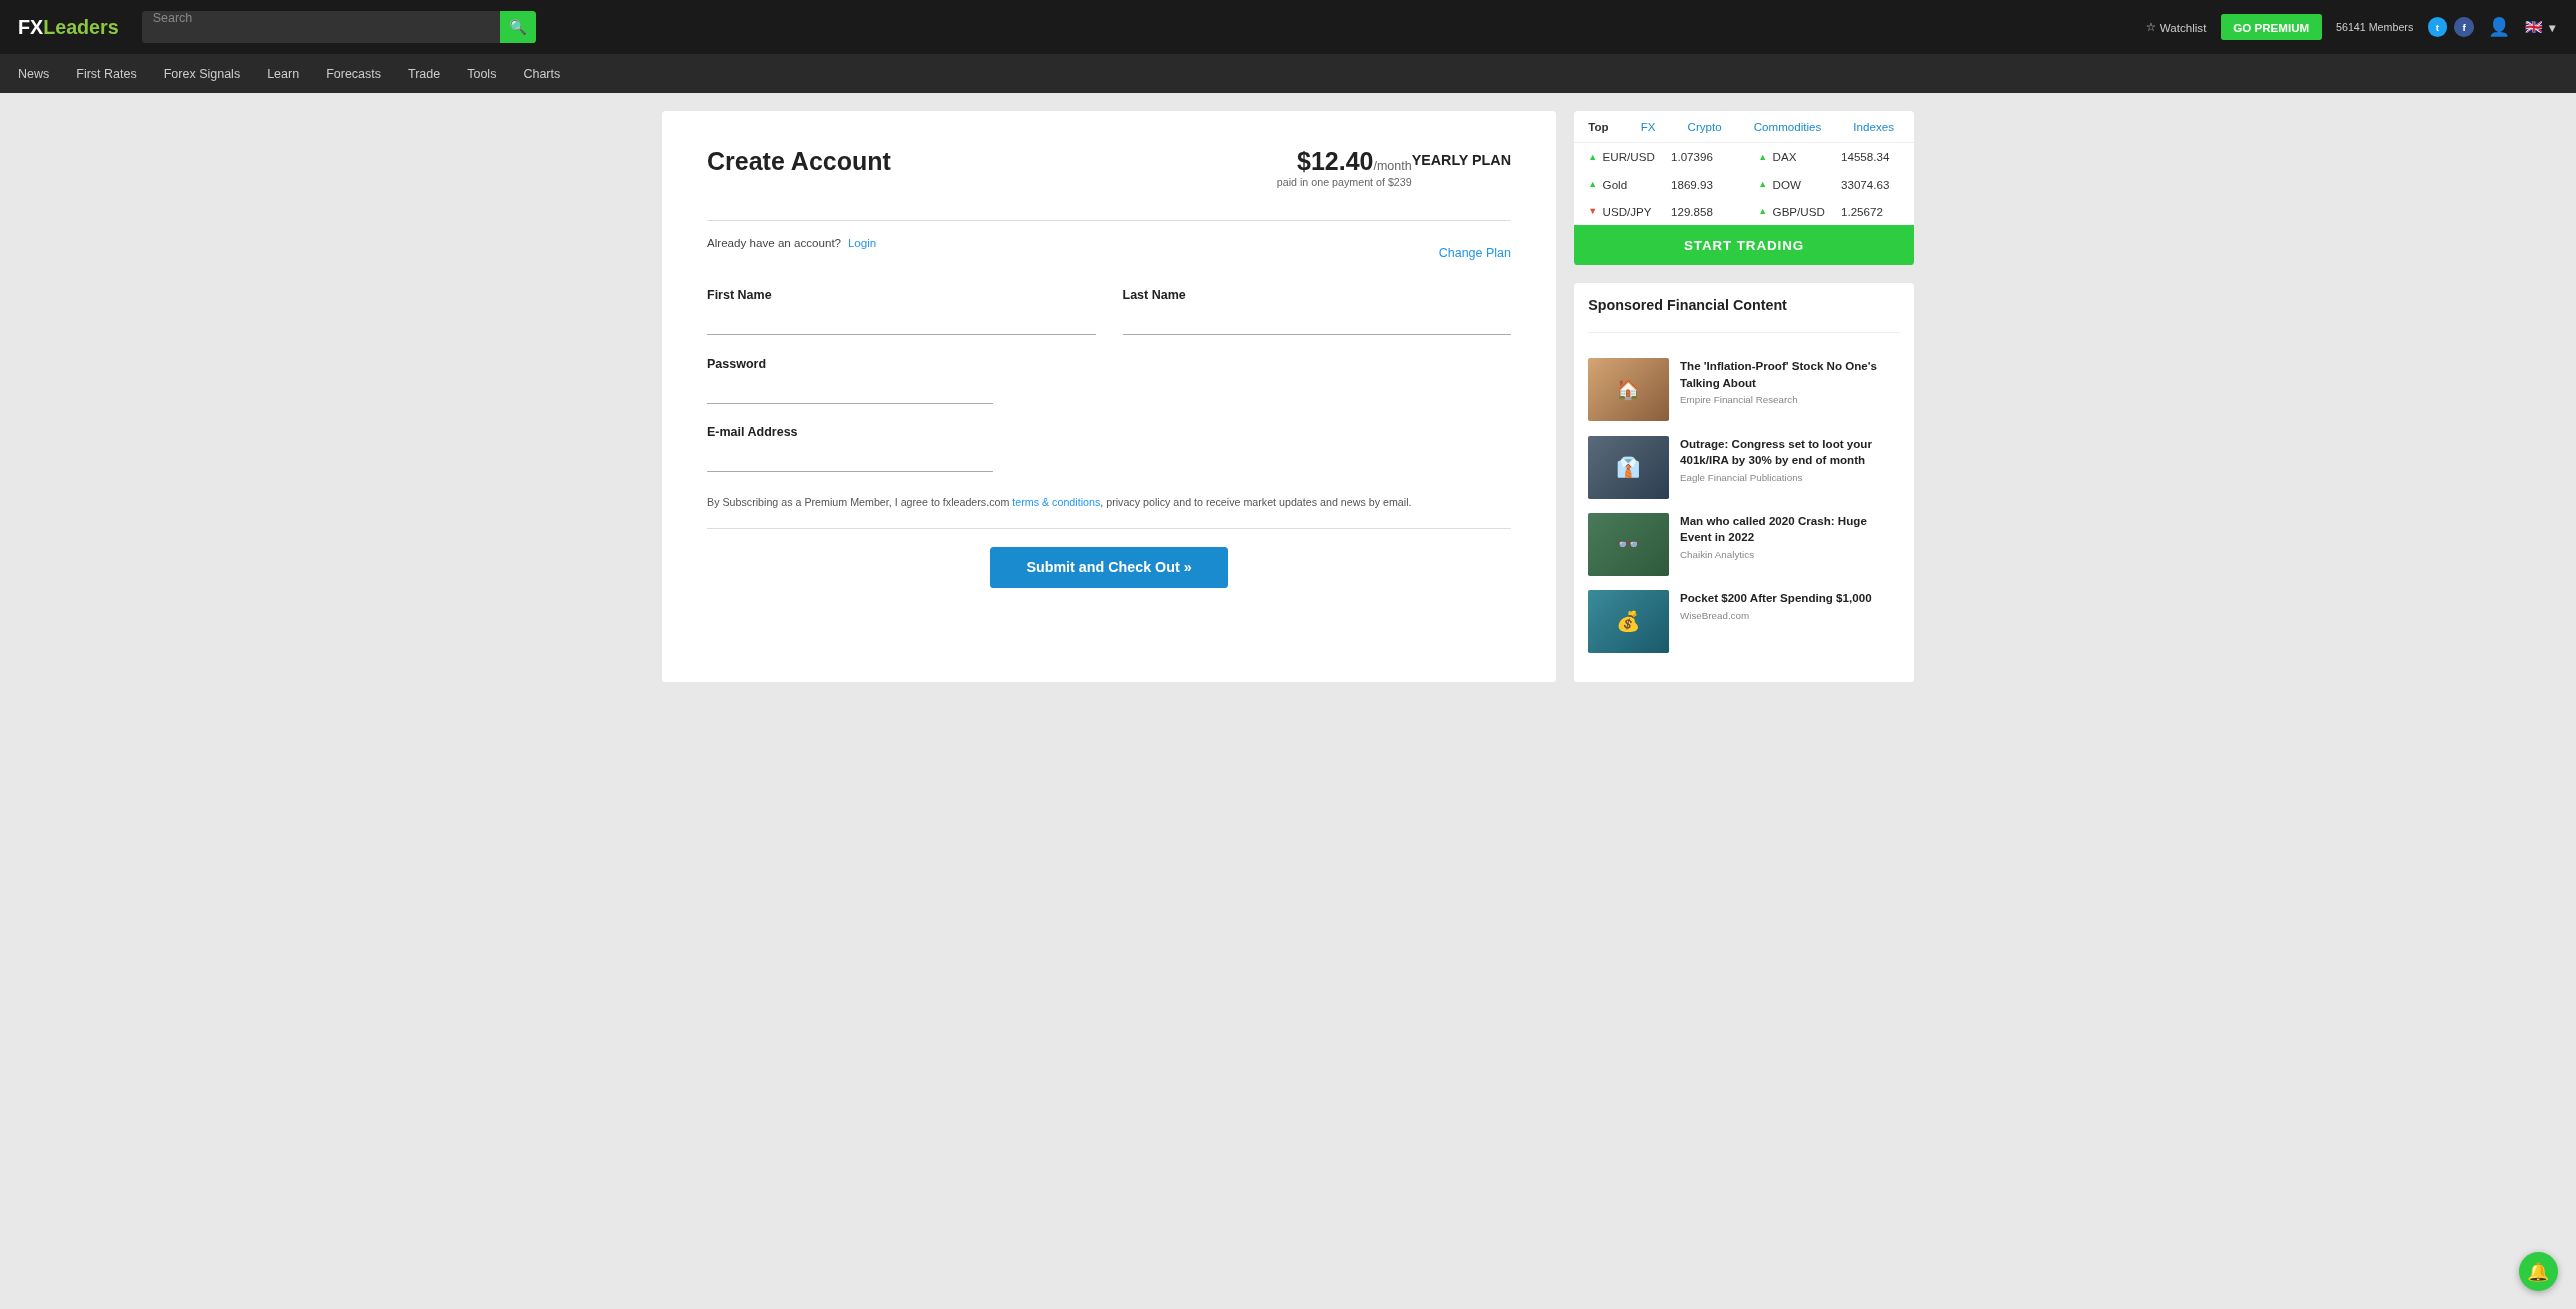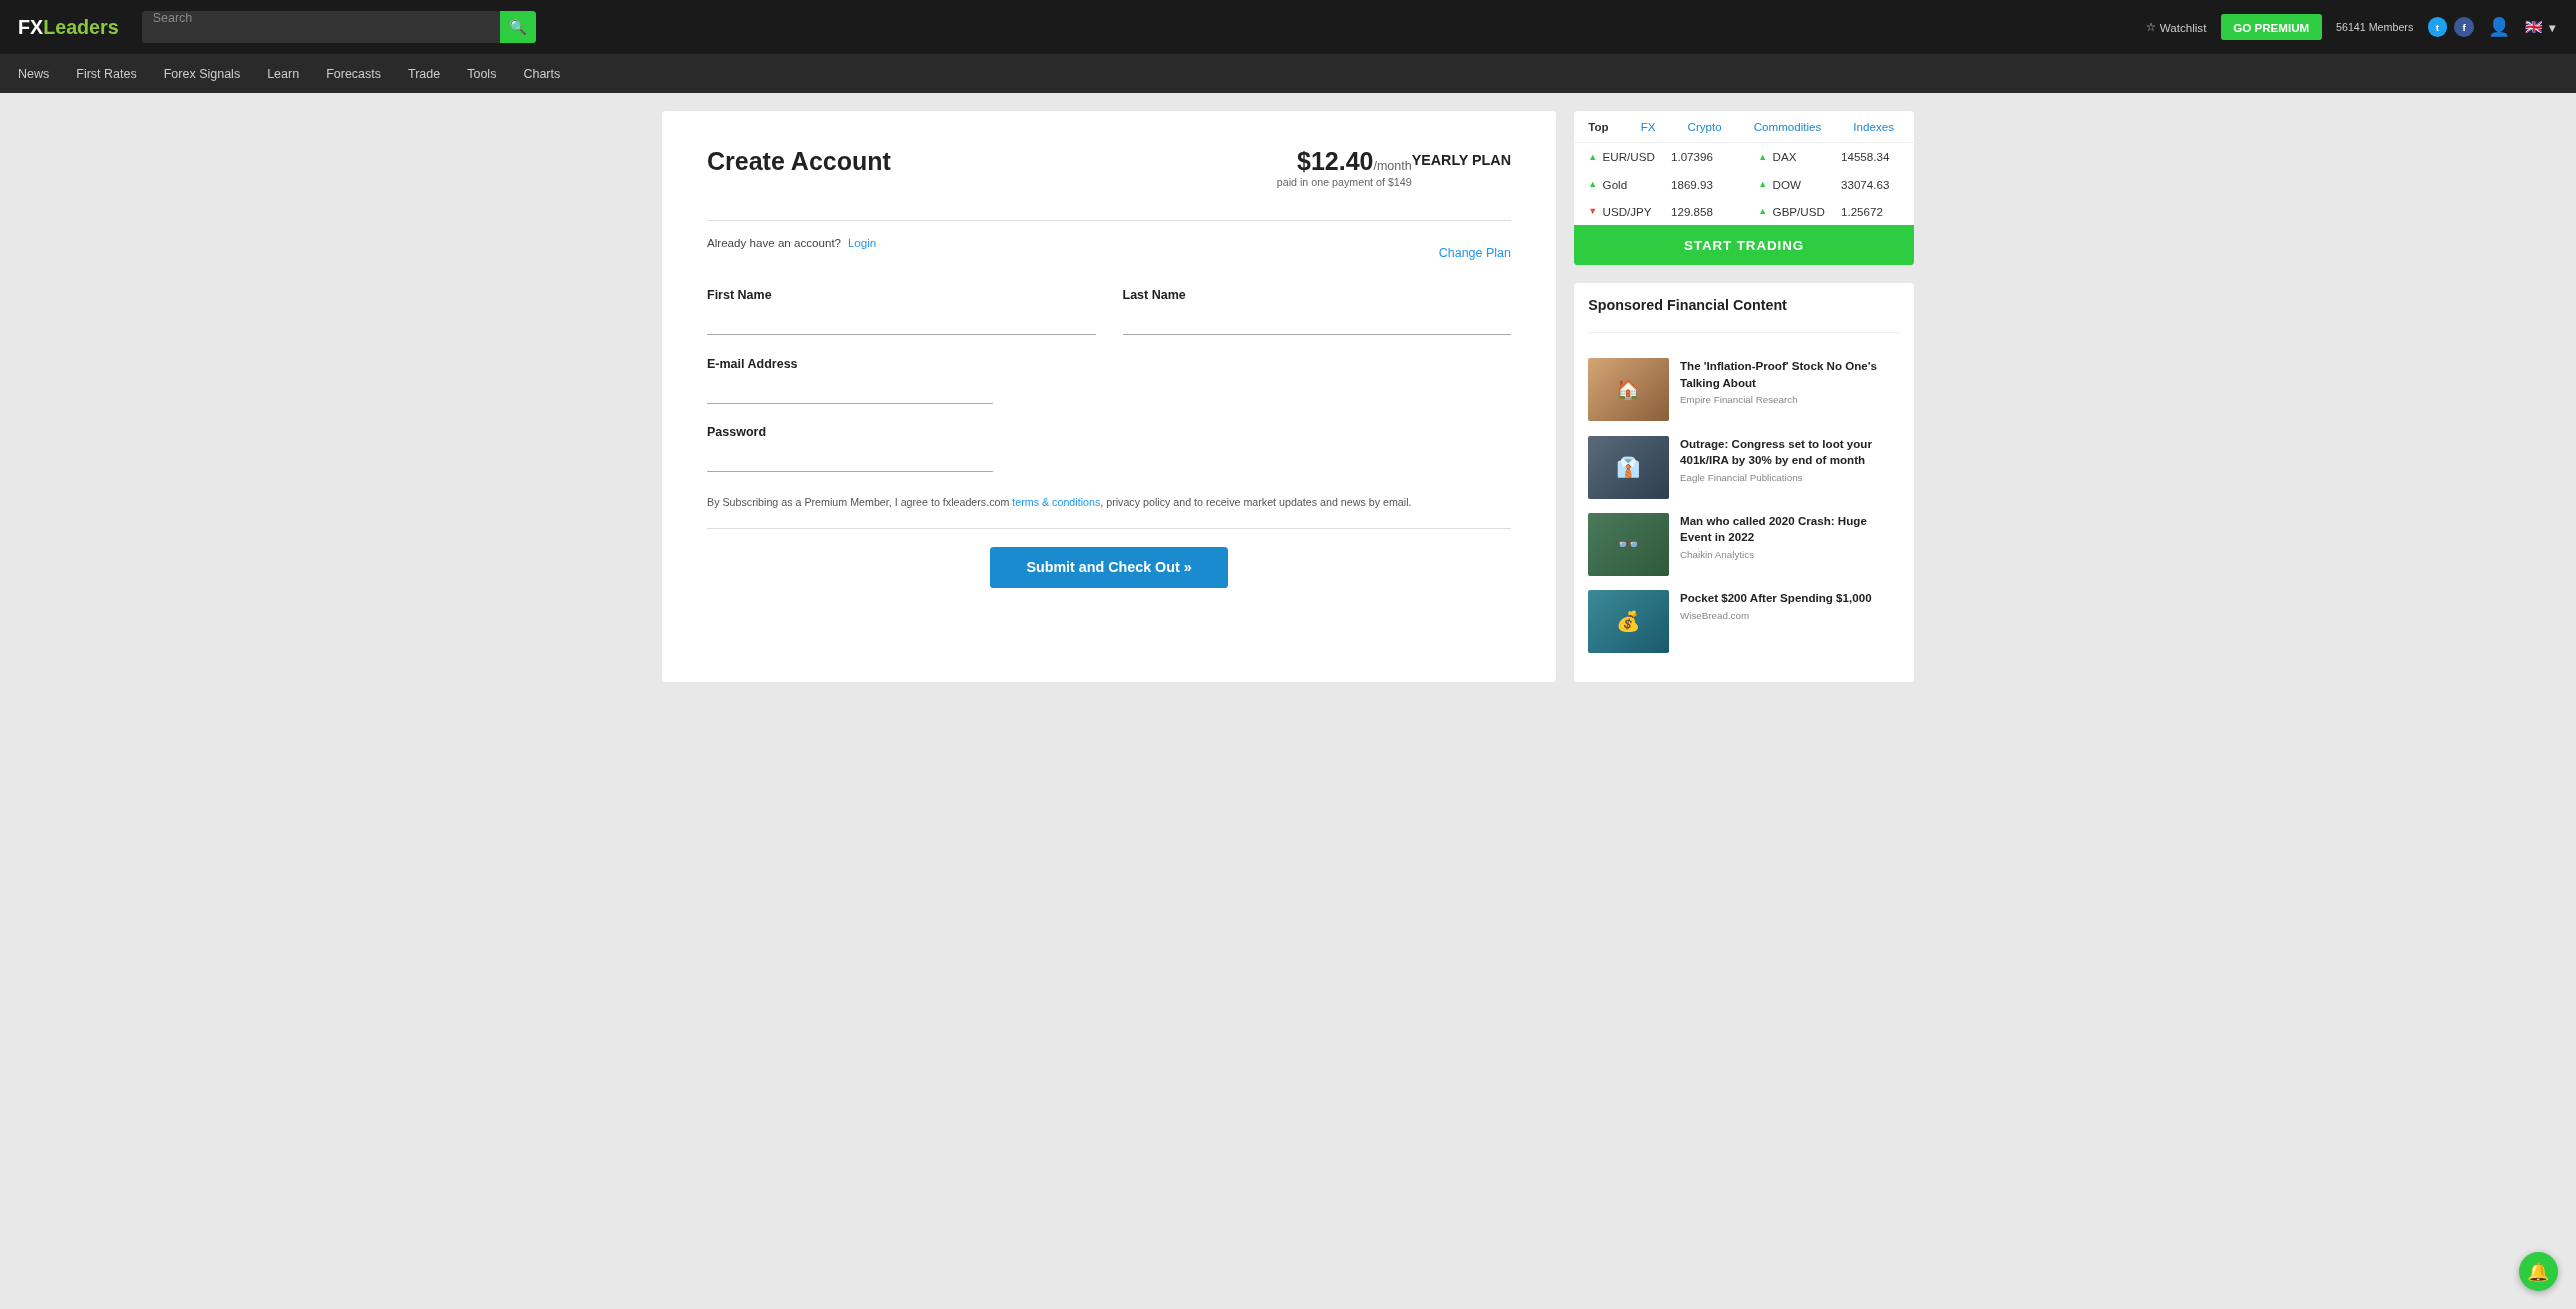--- a/index.html
+++ b/index.html
@@ -424,21 +424,21 @@
 <div class="main-layout">
 
   <div class="form-container">
     <div style="display:flex; justify-content:space-between; align-items:flex-start; margin-bottom:9px;">
       <h1 class="form-title">Create Account</h1>
       <div class="plan-section">
         <div class="price-display">
           <div>
             <span class="price-amount">$12.40</span><span class="price-per-month">/month</span>
           </div>
-          <div class="price-note">paid in one payment of $149</div>
+          <div class="price-note">paid in one payment of $239</div>
         </div>
         <div class="yearly-label">YEARLY PLAN</div>
       </div>
     </div>
 
     <hr class="divider">
 
     <div style="display:flex; justify-content:space-between; align-items:center; margin-bottom: 18px;">
       <p class="login-prompt">
         <span>Already have an account?</span>
@@ -452,30 +452,30 @@
         <div class="field-label">First Name</div>
         <input type="text" class="field-input" style="">
       </div>
       <div class="form-group">
         <div class="field-label">Last Name</div>
         <input type="text" class="field-input" style="">
       </div>
     </div>
 
     <div class="form-row">
+      <div class="form-group">
+        <div class="field-label">Password</div>
+        <input type="password" class="field-input" style="max-width: 286px;">
+      </div>
+    </div>
+
+    <div class="form-row">
       <div class="form-group full">
         <div class="field-label">E-mail Address</div>
         <input type="email" class="field-input" style="max-width: 286px;">
-      </div>
-    </div>
-
-    <div class="form-row">
-      <div class="form-group">
-        <div class="field-label">Password</div>
-        <input type="password" class="field-input" style="max-width: 286px;">
       </div>
     </div>
 
     <p class="terms-text">
       <span>By Subscribing as a Premium Member, I agree to fxleaders.com </span><a style="color:#2196f3;">terms &amp; conditions</a><span>, privacy policy and to receive market updates and news by email.</span>
     </p>
 
     <hr class="divider">
 
     <button class="submit-btn">Submit and Check Out »</button>

